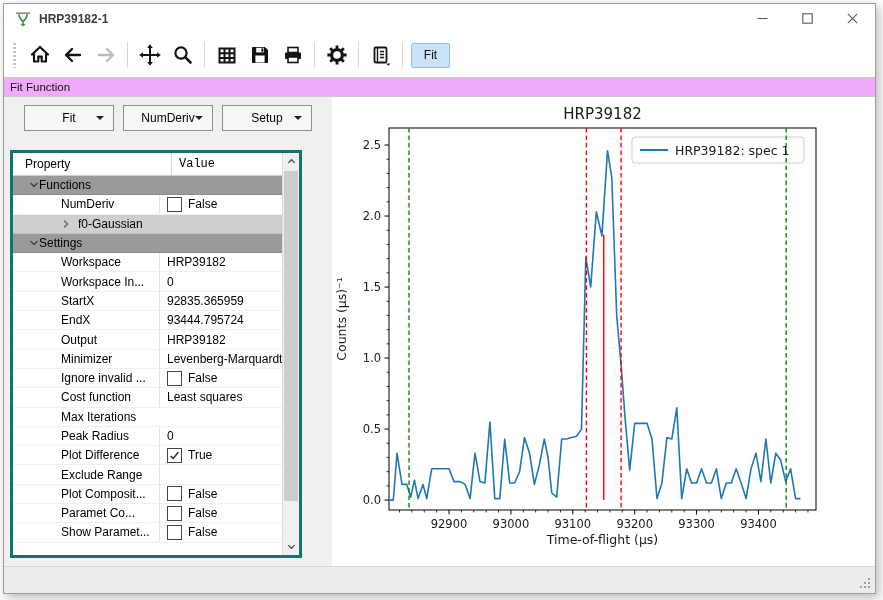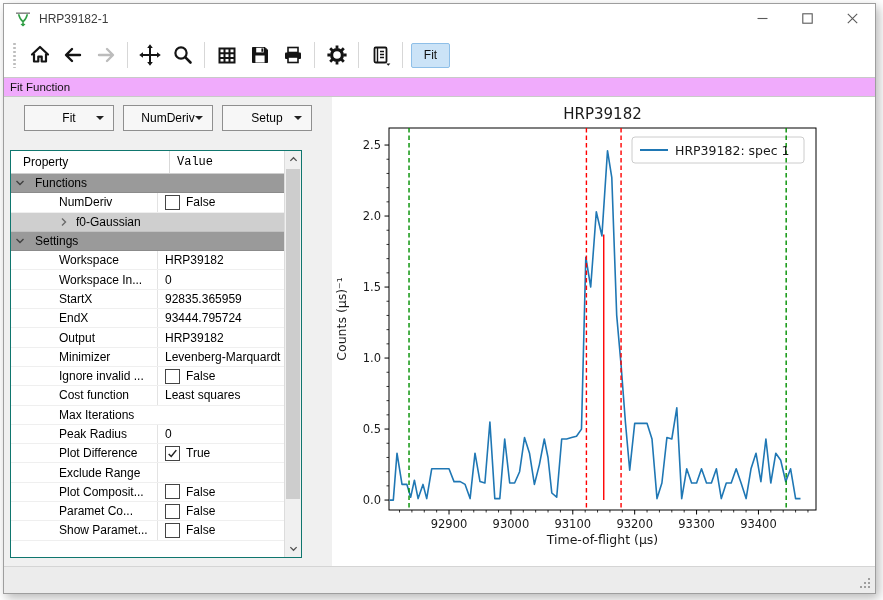--- a/index.html
+++ b/index.html
@@ -1,20 +1,20 @@
 <!DOCTYPE html>
 <html><head>
 <meta charset="utf-8">
 <style>
   html,body{margin:0;padding:0;background:#ffffff;}
   body{width:883px;height:600px;position:relative;font-family:"Liberation Sans",sans-serif;overflow:hidden;}
   .window{position:absolute;left:3px;top:3px;width:871px;height:589px;background:#fff;
           border:1px solid #9e9e9e;box-shadow:3px 4px 10px rgba(0,0,0,.28);}
   
-  .titlebar{position:absolute;left:0;top:0;right:0;height:29px;background:#fff;display:flex;align-items:center;}
+  .titlebar{position:absolute;left:0;top:0;right:0;height:29px;background:#fff;display:flex;align-items:center;font-weight:bold;}
   .app-icon{margin-left:10px;width:18px;height:18px;}
   .title-text{margin-left:7px;font-size:12px;color:#3c3c3c;}
   .winctrls{position:absolute;right:0;top:0;height:29px;display:flex;}
   .winbtn{width:45px;height:29px;display:flex;align-items:center;justify-content:center;}
   
   .toolbar{position:absolute;left:0;top:29px;right:0;height:44px;background:#fff;display:flex;align-items:center;}
   .tb-handle{width:5px;height:26px;margin-left:8px;margin-right:6px;
              background-image:radial-gradient(circle,#bdbdbd 1.1px,transparent 1.2px);background-size:5px 4px;}
   .tbtn{width:31px;height:29px;display:flex;align-items:center;justify-content:center;margin:0 1px;border-radius:2px;}
   .tb-sep{width:1px;height:26px;background:#d7d7d7;margin:0 5px;}
@@ -27,31 +27,31 @@
   
   .main{position:absolute;left:0;top:93px;right:0;bottom:26px;}
   .dock{position:absolute;left:0;top:0;width:328px;height:100%;background:#f0f0f0;}
   .menus{position:absolute;left:20px;top:8px;display:flex;gap:9px;}
   .menu-btn{width:88px;height:24px;background:#f7f7f7;border:1px solid #8f8f8f;display:flex;align-items:center;
             justify-content:center;font-size:12px;color:#000;position:relative;}
   .menu-btn .caret{position:absolute;right:9px;top:10px;width:0;height:0;
             border-left:4px solid transparent;border-right:4px solid transparent;border-top:4.5px solid #222;}
   
   .ptable{position:absolute;left:6px;top:53px;width:292px;height:408px;background:#fff;
-          border:1px solid #0f766e;box-sizing:border-box;font-size:12px;color:#000;}
+          border:3px solid #0f766e;box-sizing:border-box;font-size:12px;color:#000;}
   .tbl-inner{position:absolute;left:0;top:0;right:17px;bottom:0;display:flex;flex-direction:column;}
   .thead{height:22px;display:flex;align-items:center;border-bottom:1px solid #cfcfcf;flex:0 0 auto;}
   .thead .c1{width:146px;padding-left:12px;}
   .thead .c2{padding-left:7px;border-left:1px solid #d9d9d9;height:100%;display:flex;align-items:center;flex:1;font-family:Liberation Mono, monospace;}
   .trow{height:19.3px;flex:0 0 auto;display:flex;align-items:center;border-bottom:1px solid #efefef;box-sizing:border-box;}
   .trow .pcell{width:146px;padding-left:48px;box-sizing:border-box;white-space:nowrap;overflow:hidden;}
   .trow .vcell{flex:1;height:100%;display:flex;align-items:center;padding-left:7px;
                border-left:1px solid #e3e3e3;box-sizing:border-box;white-space:nowrap;overflow:hidden;}
   .trow.section{background:#9a9a9a;border-bottom:1px solid #8b8b8b;}
-  .trow.section .pcell{width:auto;padding-left:4px;display:flex;align-items:center;gap:10px;}
+  .trow.section .pcell{width:auto;padding-left:16px;display:flex;align-items:center;gap:0;}
   .trow.group{background:#cfcfcf;border-bottom:1px solid #c2c2c2;}
   .trow.group .pcell{width:auto;display:flex;align-items:center;gap:7px;}
   .cbox{width:13px;height:13px;border:1px solid #444;background:#fff;display:inline-flex;
         align-items:center;justify-content:center;margin-right:6px;flex:0 0 auto;}
   
   .vscroll{position:absolute;right:0;top:0;width:17px;bottom:0;background:#f0f0f0;border-left:1px solid #dcdcdc;box-sizing:border-box;}
   .sarrow{position:absolute;left:0;width:16px;height:17px;display:flex;align-items:center;justify-content:center;}
   .sthumb{position:absolute;left:1px;top:18px;width:14px;height:330px;background:#cdcdcd;}
   
   .plotpane{position:absolute;left:328px;top:0;right:0;height:100%;background:#fff;}

